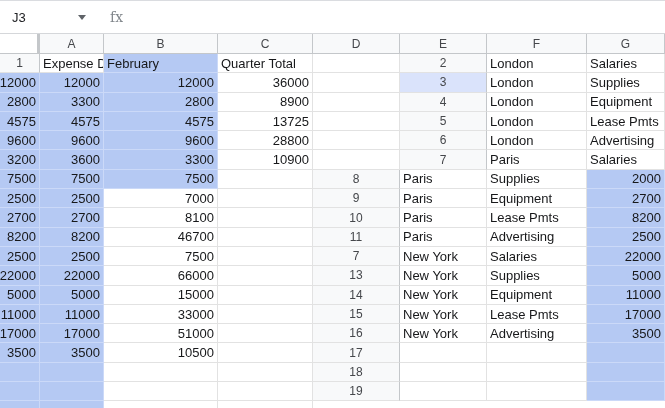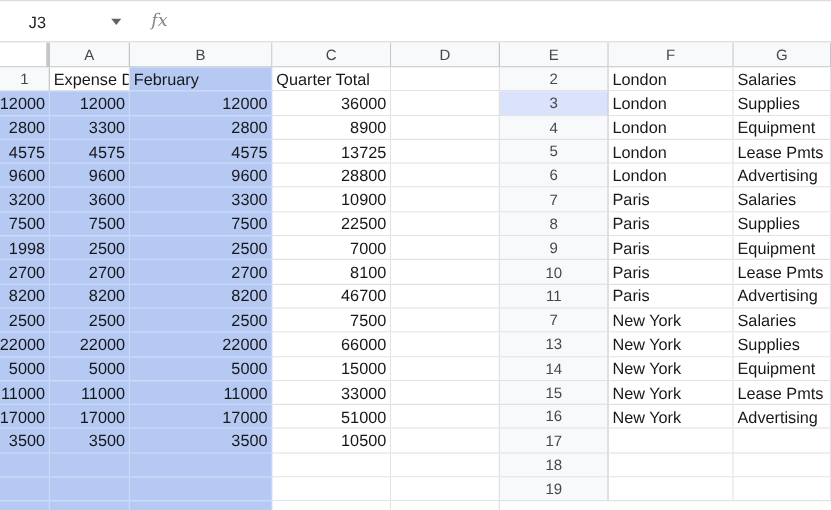--- a/index.html
+++ b/index.html
@@ -9,30 +9,30 @@
     -webkit-font-smoothing:antialiased;
   }
   .app{width:665px;height:408px;}
 
   
   .topbar{
     height:33px;box-sizing:border-box;border-top:1px solid #dadce0;
     display:flex;align-items:center;background:#fff;
   }
   .namebox{
-    margin-left:23px;width:78px;display:flex;align-items:center;
+    margin-left:12px;width:78px;display:flex;align-items:center;
     justify-content:space-between;font-size:13px;color:#202124;cursor:default;
   }
   .caret{
     width:0;height:0;border-left:4px solid transparent;
     border-right:4px solid transparent;border-top:5px solid #5f6368;
     margin-right:4px;
   }
   .fx{
-    margin-left:20px;font-family:"DejaVu Serif",serif;font-style:italic;
+    margin-left:20px;font-family:"DejaVu Serif",serif;
     font-size:14px;color:#80868b;
   }
   .formula-input{flex:1;height:100%;}
 
   
   .grid{
     width:665px;height:375px;overflow:hidden;
     display:grid;
     grid-template-columns:40px 64px 114px 95px 87px 87px 100px 1fr;
     grid-template-rows:20px repeat(19,19.3px);
@@ -137,26 +137,25 @@
       <div class="cell sel num">3600</div>
       <div class="cell sel num">3300</div>
       <div class="cell num">10900</div>
       <div class="cell"></div>
       <div class="rowhead">7</div>
       <div class="cell">Paris</div>
       <div class="cell">Salaries</div>
       <div class="cell sel num">7500</div>
       <div class="cell sel num">7500</div>
       <div class="cell sel num">7500</div>
-      <div class="cell num">22500</div>
       <div class="cell"></div>
       <div class="rowhead">8</div>
       <div class="cell">Paris</div>
       <div class="cell">Supplies</div>
-      <div class="cell sel num">1998</div>
+      <div class="cell sel num">2000</div>
       <div class="cell sel num">2500</div>
       <div class="cell sel num">2500</div>
       <div class="cell num">7000</div>
       <div class="cell"></div>
       <div class="rowhead">9</div>
       <div class="cell">Paris</div>
       <div class="cell">Equipment</div>
       <div class="cell sel num">2700</div>
       <div class="cell sel num">2700</div>
       <div class="cell sel num">2700</div>

